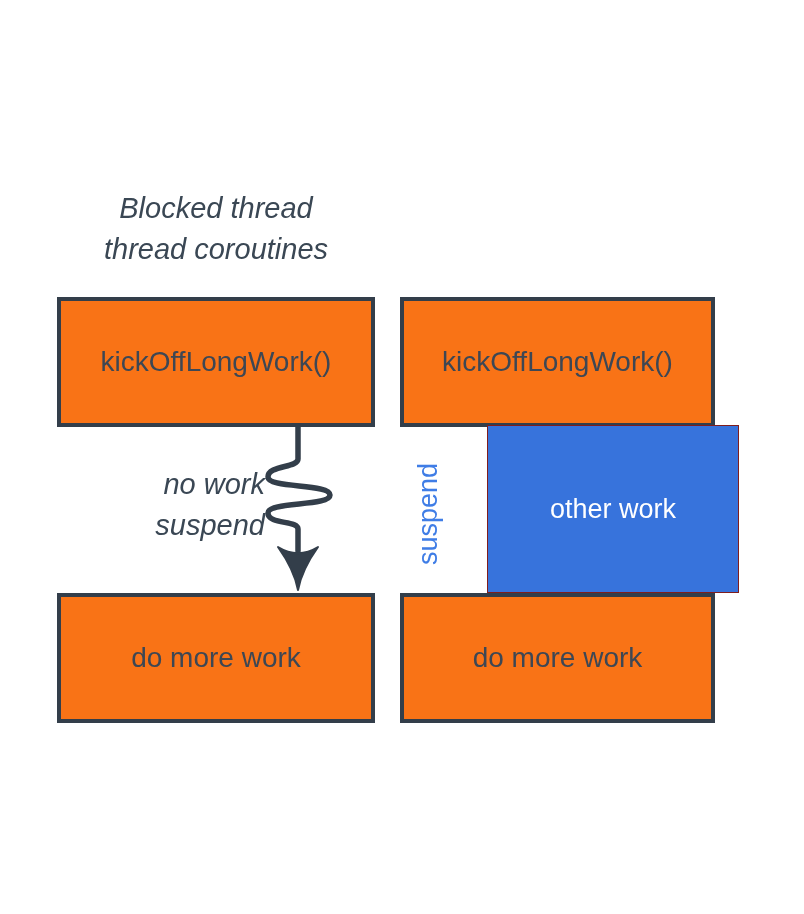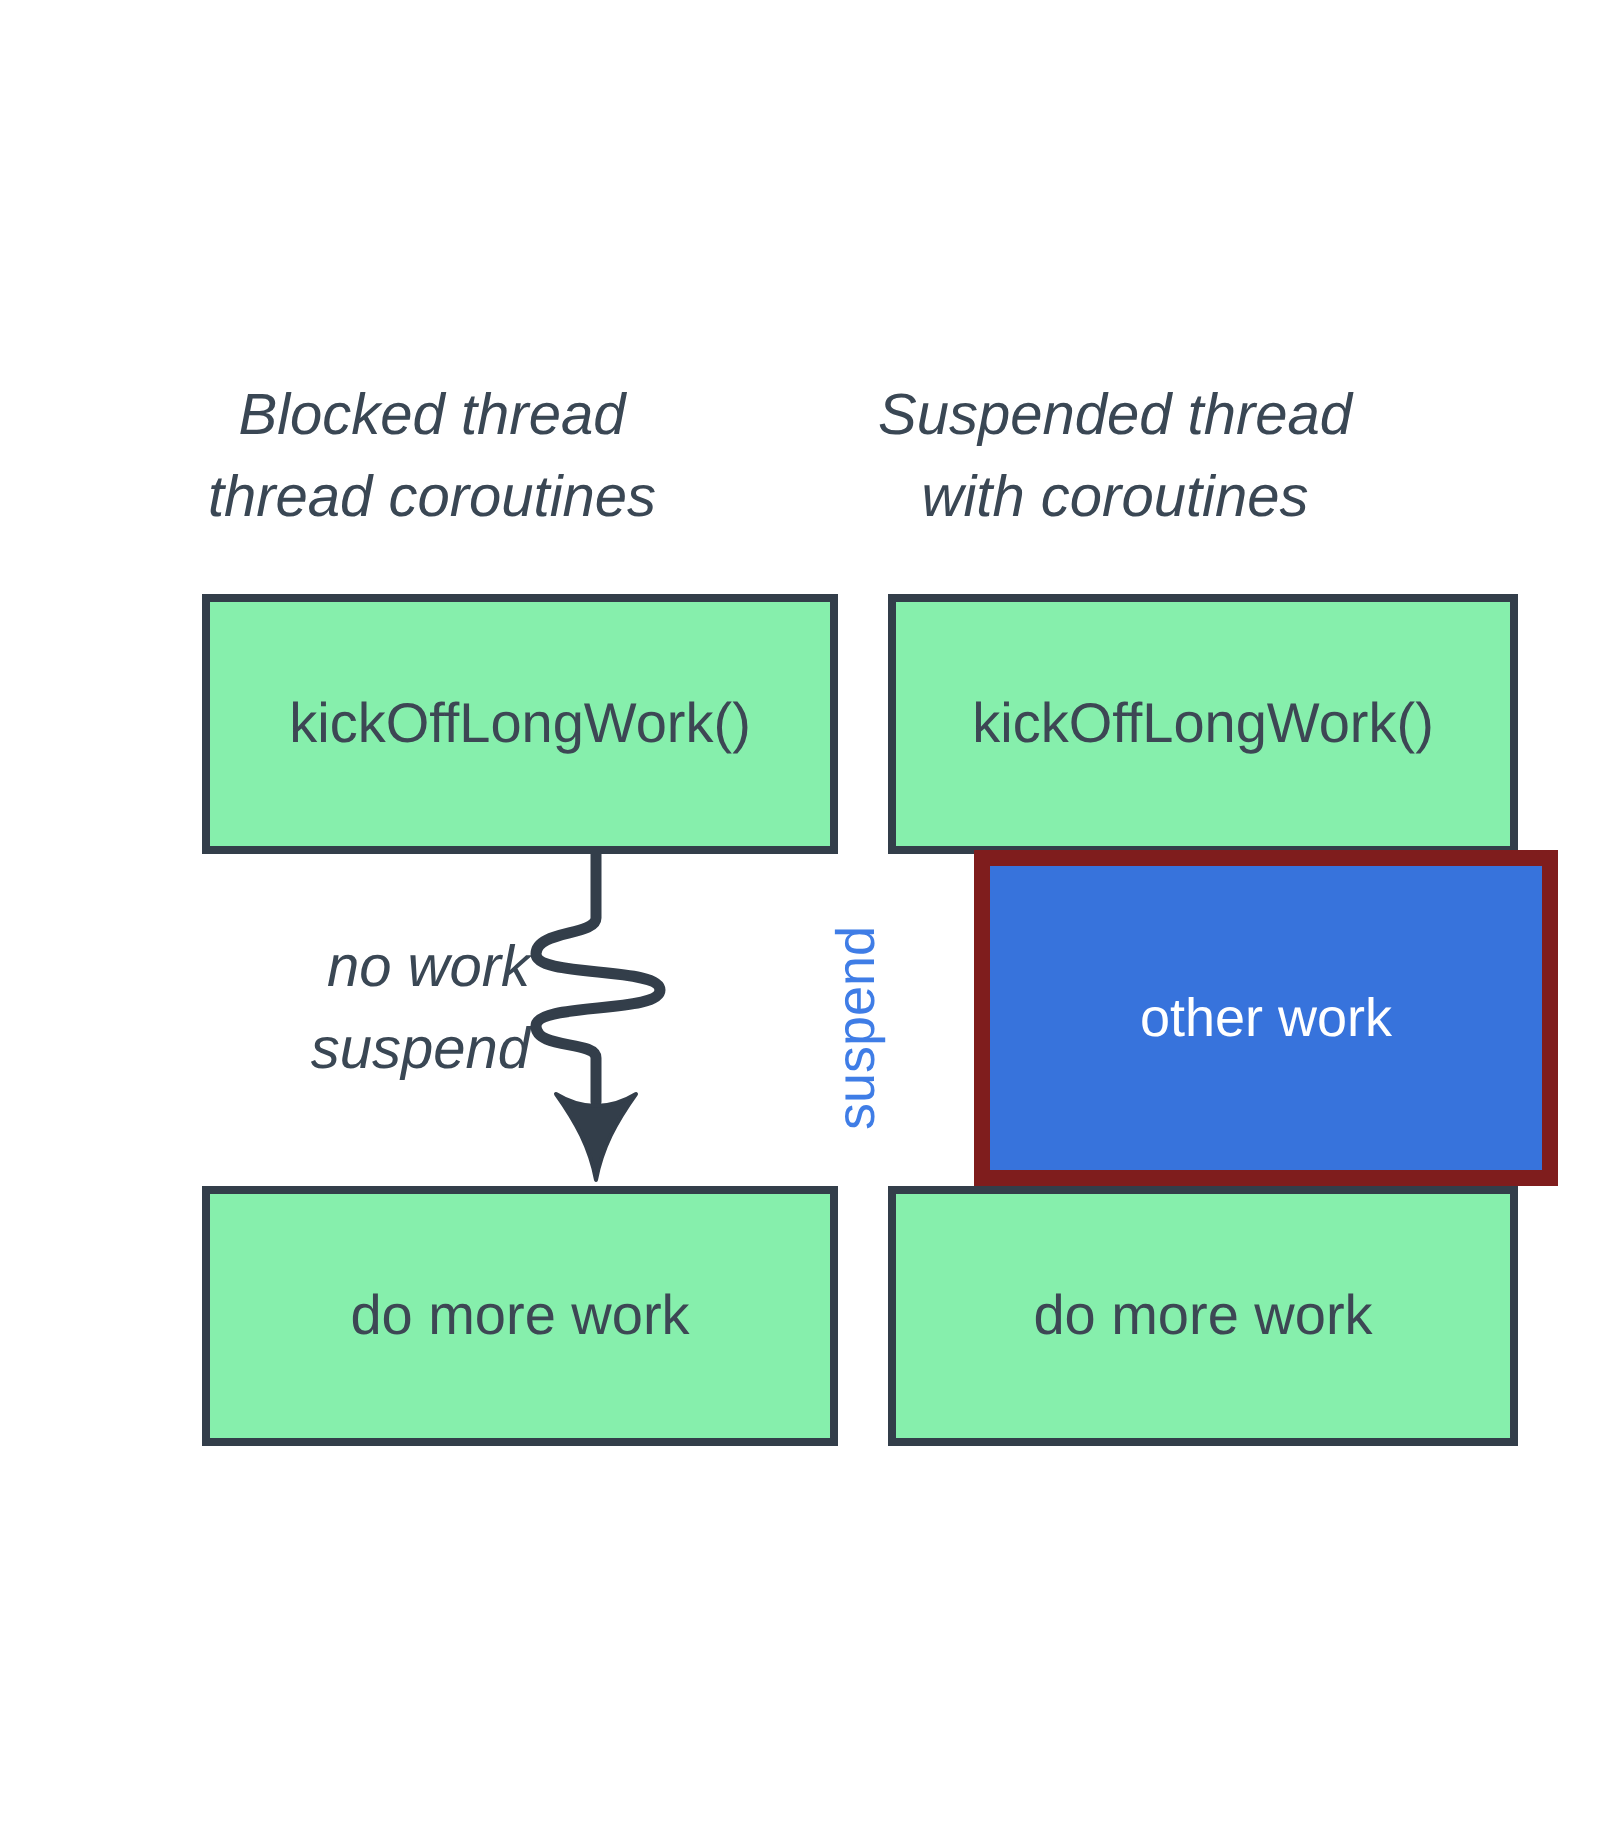--- a/index.html
+++ b/index.html
@@ -23,40 +23,39 @@
     font-size: 29px;
     line-height: 41px;
     color: #3a4754;
     font-weight: 400;
   }
   .col-title.left  { left: 47px;  width: 338px; }
   .col-title.right { left: 392px; width: 331px; }
   .box {
     position: absolute;
     box-sizing: border-box;
-    background: #86efac;
+    background: #f97316;
     border: 4px solid #333e4a;
     display: flex;
     align-items: center;
     justify-content: center;
     font-size: 28px;
     color: #3d4754;
     text-align: center;
-    margin-left: 44px;
   }
   .box.top-left     { left: 57px;  top: 297px; width: 318px; height: 130px; }
   .box.top-right    { left: 400px; top: 297px; width: 315px; height: 130px; }
   .box.bottom-left  { left: 57px;  top: 593px; width: 318px; height: 130px; }
   .box.bottom-right { left: 400px; top: 593px; width: 315px; height: 130px; }
   .blue-box {
     position: absolute;
-    left: 487px; top: 425px; width: 292px; height: 168px;
+    left: 487px; top: 425px; width: 252px; height: 168px;
     box-sizing: border-box;
     background: #3773dc;
-    border: 8px solid #7f1d1d;
+    border: 1px solid #7f1d1d;
     display: flex;
     flex-direction: column;
     align-items: center;
     justify-content: center;
     color: #ffffff;
     font-size: 27px;
     line-height: 38px;
     text-align: center;
     z-index: 3;
   }
@@ -90,24 +89,20 @@
 </style>
 </head>
 <body>
 
 <div class="canvas">
 
   <div class="col-title left">
     <div>Blocked thread</div>
     <div>thread coroutines</div>
   </div>
-  <div class="col-title right">
-    <div>Suspended thread</div>
-    <div>with coroutines</div>
-  </div>
 
   <div class="box top-left">
     <span>kickOffLongWork()</span>
   </div>
   <div class="box bottom-left">
     <span>do more work</span>
   </div>
 
   <div class="annotation">
     <div>no work</div>

